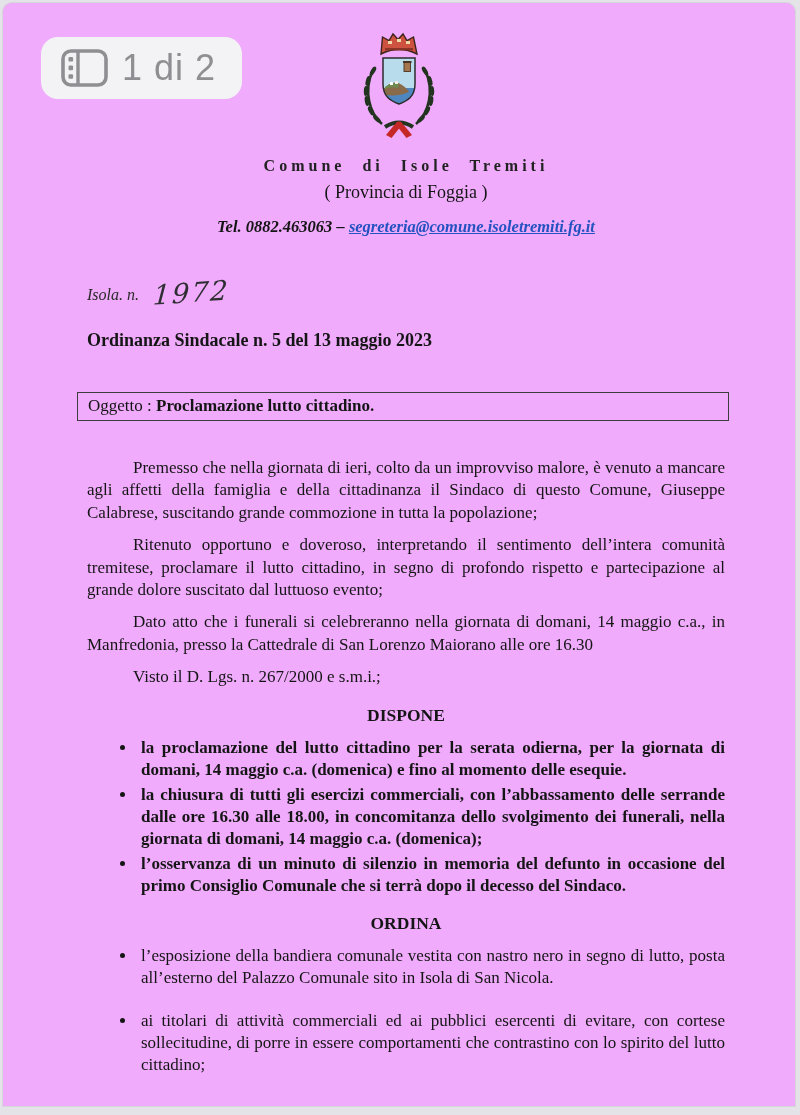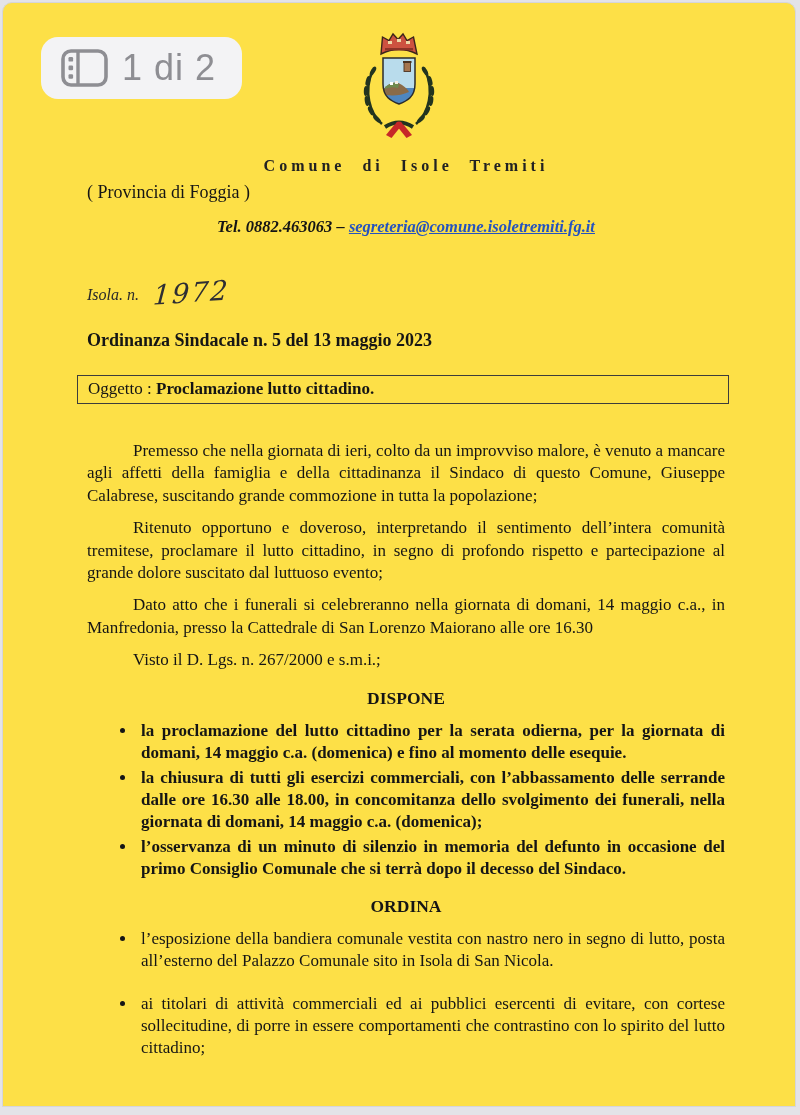--- a/index.html
+++ b/index.html
@@ -1,20 +1,20 @@
 <!DOCTYPE html>
 <html><head>
 <meta charset="utf-8">
 <style>
   * { margin:0; padding:0; box-sizing:border-box; }
   html,body { width:800px; height:1115px; overflow:hidden; background:#e3e3e8; }
 
   .page {
     position:absolute; left:2px; top:2px; width:794px; height:1105px;
-    background:#fde047; border:1px solid #d5d5da;
+    background:#f0abfc; border:1px solid #d5d5da;
     border-radius:10px 10px 0 0; overflow:hidden;
     font-family:"Liberation Serif", serif; color:#151515;
   }
 
   
   .pill {
     position:absolute; left:38px; top:34px; height:62px;
     display:flex; align-items:center; gap:14px;
     background:#f3f3f5; border-radius:17px; padding:0 26px 0 20px;
     font-family:"Liberation Sans", sans-serif;
@@ -23,40 +23,40 @@
 
   
   .crest { position:absolute; left:50%; top:22px; transform:translateX(-50%); }
 
   .content { position:absolute; left:84px; top:150px; width:638px; }
 
   .muni-name {
     text-align:center; font-weight:bold; font-size:16px; line-height:26px;
     letter-spacing:4px; word-spacing:9px; color:#222;
   }
-  .province { font-size:18px; line-height:22px; margin-top:2px; }
+  .province { text-align:center; font-size:18px; line-height:22px; margin-top:2px; }
   .contact {
     text-align:center; margin-top:14px; font-size:16.5px; line-height:20px;
     font-weight:bold; font-style:italic;
   }
   .contact a { text-decoration:underline; }
 
   .prot-row { margin-top:46px; font-size:16px; }
   .prot-label { font-style:italic; color:#2a2a2a; }
   .prot-number {
     display:inline-block; margin-left:10px; font-size:27px; line-height:20px;
     font-style:italic; letter-spacing:2px; color:#2e2e33;
     transform:rotate(-4deg) skewX(-8deg); vertical-align:-2px;
     font-family:"DejaVu Serif", serif;
   }
 
   .ord-title { margin-top:26px; font-weight:bold; font-size:18px; }
 
   .subject-box {
-    margin-top:24px; margin-left:-10px; width:652px;
+    margin-top:41px; margin-left:-10px; width:652px;
     border:1.5px solid #3c3c3c; padding:2px 10px 4px;
     font-size:17px; line-height:21px;
   }
   .subject-box b { font-weight:bold; }
 
   .para {
     margin-top:10px; font-size:17px; line-height:22.4px;
     text-align:justify; text-indent:46px;
   }
   .para.first { margin-top:36px; }

